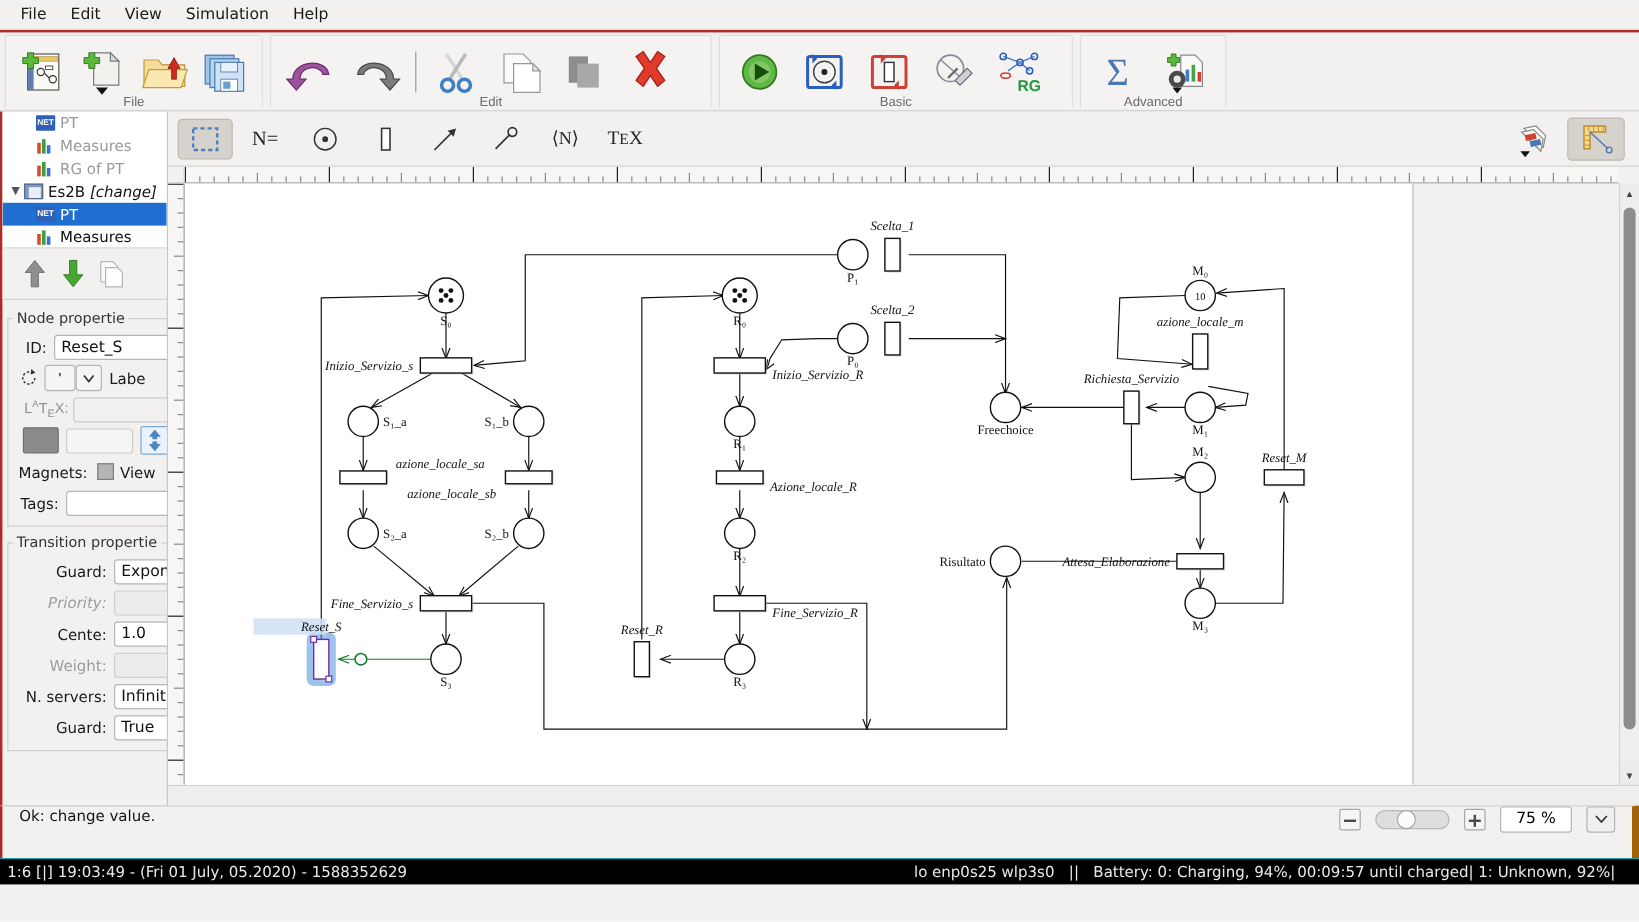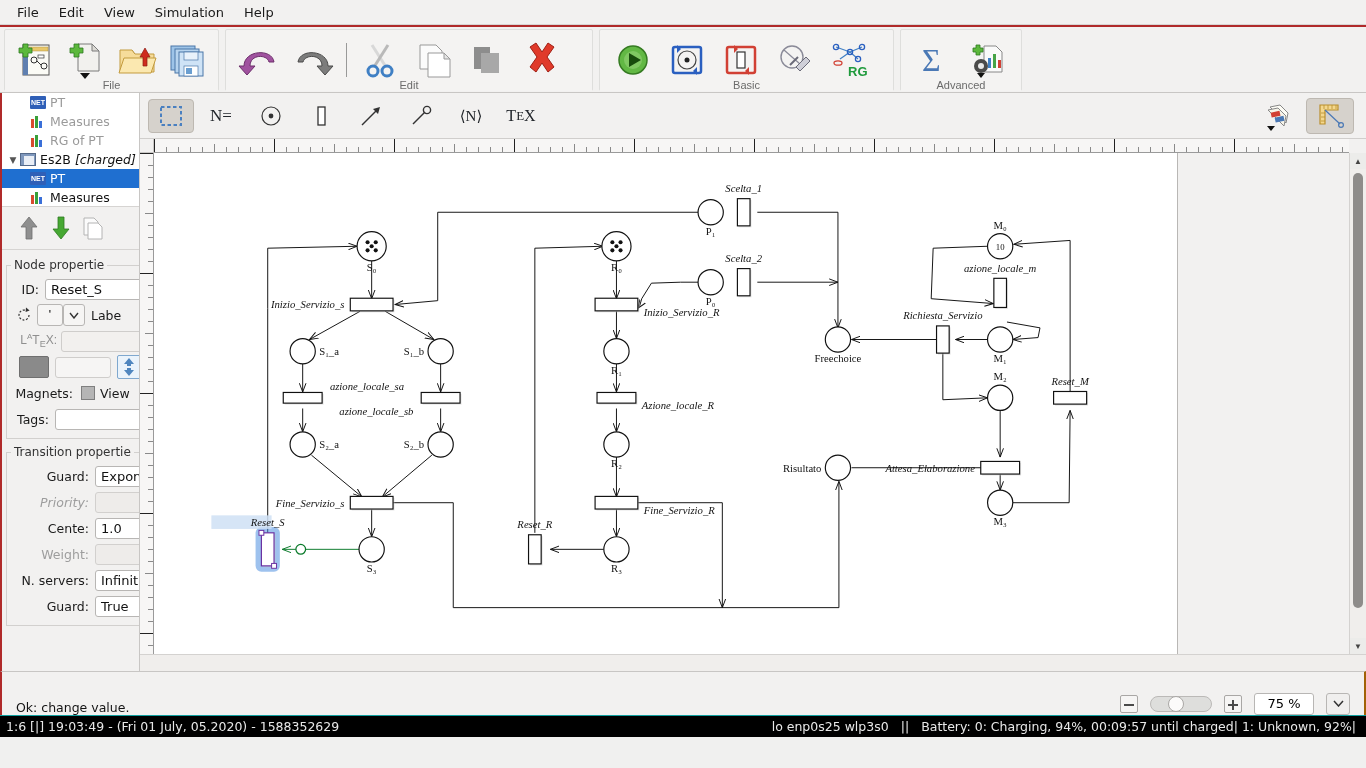--- a/index.html
+++ b/index.html
@@ -159,23 +159,23 @@
               font-size:8px; color:#444; background:#ececea; }
   #vthumbtrack { flex:1; position:relative; background:#f0eeec; }
   #vthumb { position:absolute; left:3px; right:3px; top:4px; bottom:30px;
             background:#8e8c8a; border-radius:5px; }
 
   #hscrollrow { height:17px; display:flex; background:#f0eeec;
                 border-top:1px solid #d4d2d0; }
 
   
   #statusbar {
-    height:44px; background:#f2f1f0; display:flex; align-items:flex-end;
+    height:44px; background:#f2f1f0; display:flex; align-items:flex-start;
     border-top:1px solid #c8c6c4;
-    border-left:2px solid #b02a2a; border-right:2px solid #a16207;
+    border-left:2px solid #b02a2a; border-right:6px solid #a16207;
   }
   #statustext { flex:1; padding-left:14px; font-size:12.5px; color:#141414;
                 font-family:"DejaVu Sans", sans-serif; }
   #zoomctl { display:flex; align-items:center; gap:12px; padding-right:14px; }
   .sqbtn { width:18px; height:18px; border:1px solid #a9a7a5; background:#f6f5f4;
            border-radius:2px; position:relative; }
   .sqbtn::before { content:""; position:absolute; left:3px; top:8px;
                    width:10px; height:2px; background:#4a4a4a; }
   .sqbtn.plus::after { content:""; position:absolute; left:7px; top:4px;
                    width:2px; height:10px; background:#4a4a4a; }
@@ -403,21 +403,21 @@
           <span class="ico ico-bars">
             <i></i>
             <i></i>
             <i></i>
           </span>
           <span class="tlabel">RG of PT</span>
         </div>
         <div class="tnode bright">
           <span class="twirl">▼</span>
           <span class="ico ico-book"></span>
-          <span class="tlabel">Es2B <i>[charged]</i></span>
+          <span class="tlabel">Es2B <i>[change]</i></span>
         </div>
         <div class="tnode sel bright">
           <span class="twirl"></span>
           <span style="width: 10px; flex: 0 0 auto;"></span>
           <span class="ico ico-net">NET</span>
           <span class="tlabel">PT</span>
         </div>
         <div class="tnode bright">
           <span class="twirl"></span>
           <span style="width: 10px; flex: 0 0 auto;"></span>
@@ -999,15 +999,15 @@
         </svg>
     </div>
   </div>
 </div>
 
 <div id="termbar">
   <span class="seg">1:6 [|]   19:03:49 - (Fri 01 July, 05.2020) - 1588352629</span>
   <span class="right">
     <span class="seg">lo enp0s25 wlp3s0</span>
     <span class="seg">||</span>
-    <span class="seg" style="padding-right:10px">Battery: 0: Charging, 94%, 00:09:57 until charged| 1: Unknown, 92%|</span>
+    <span class="seg" style="padding-right:20px">Battery: 0: Charging, 94%, 00:09:57 until charged| 1: Unknown, 92%|</span>
   </span>
 </div>
 
 </body></html>

